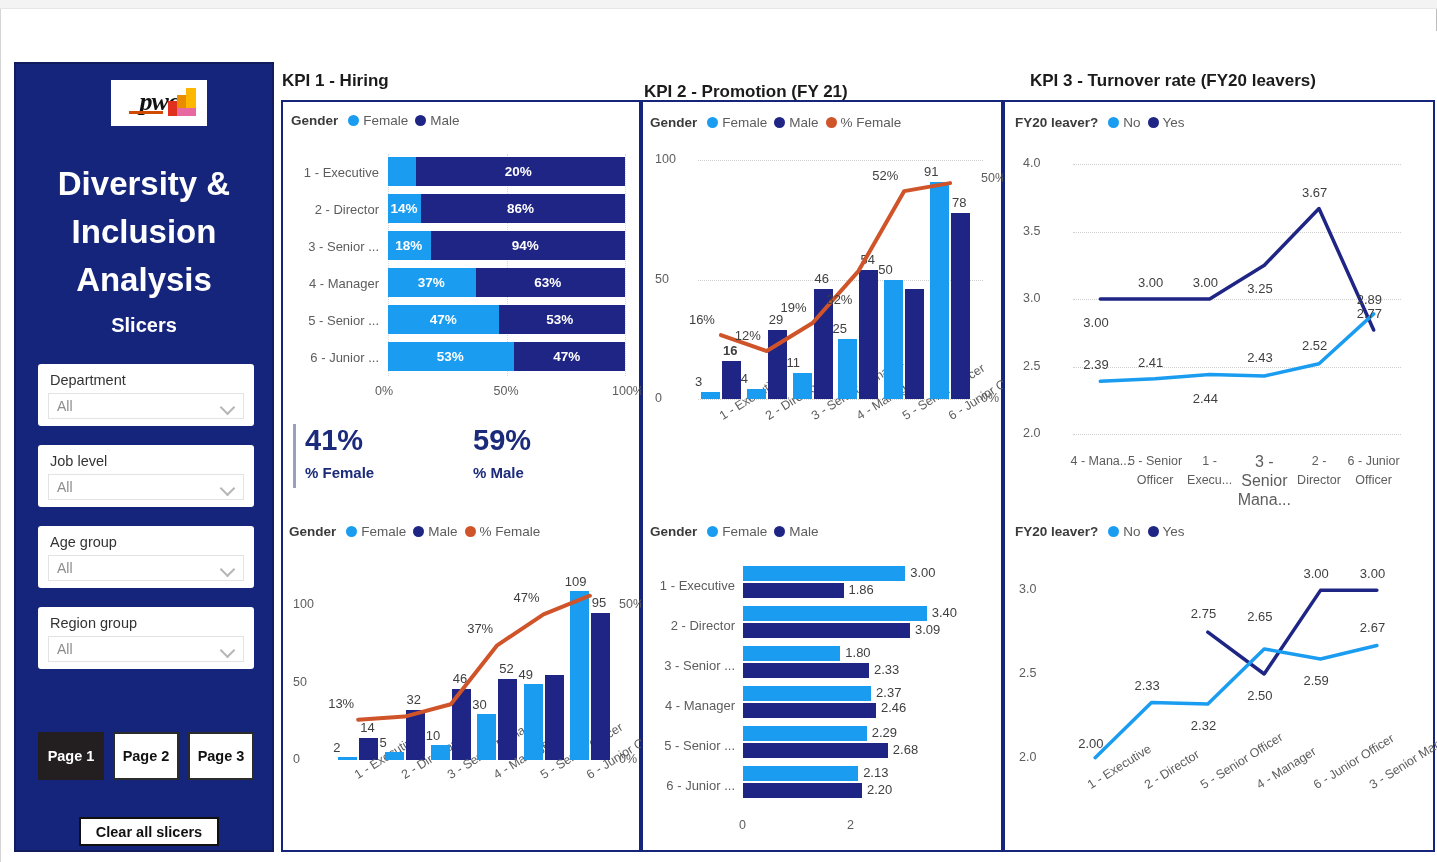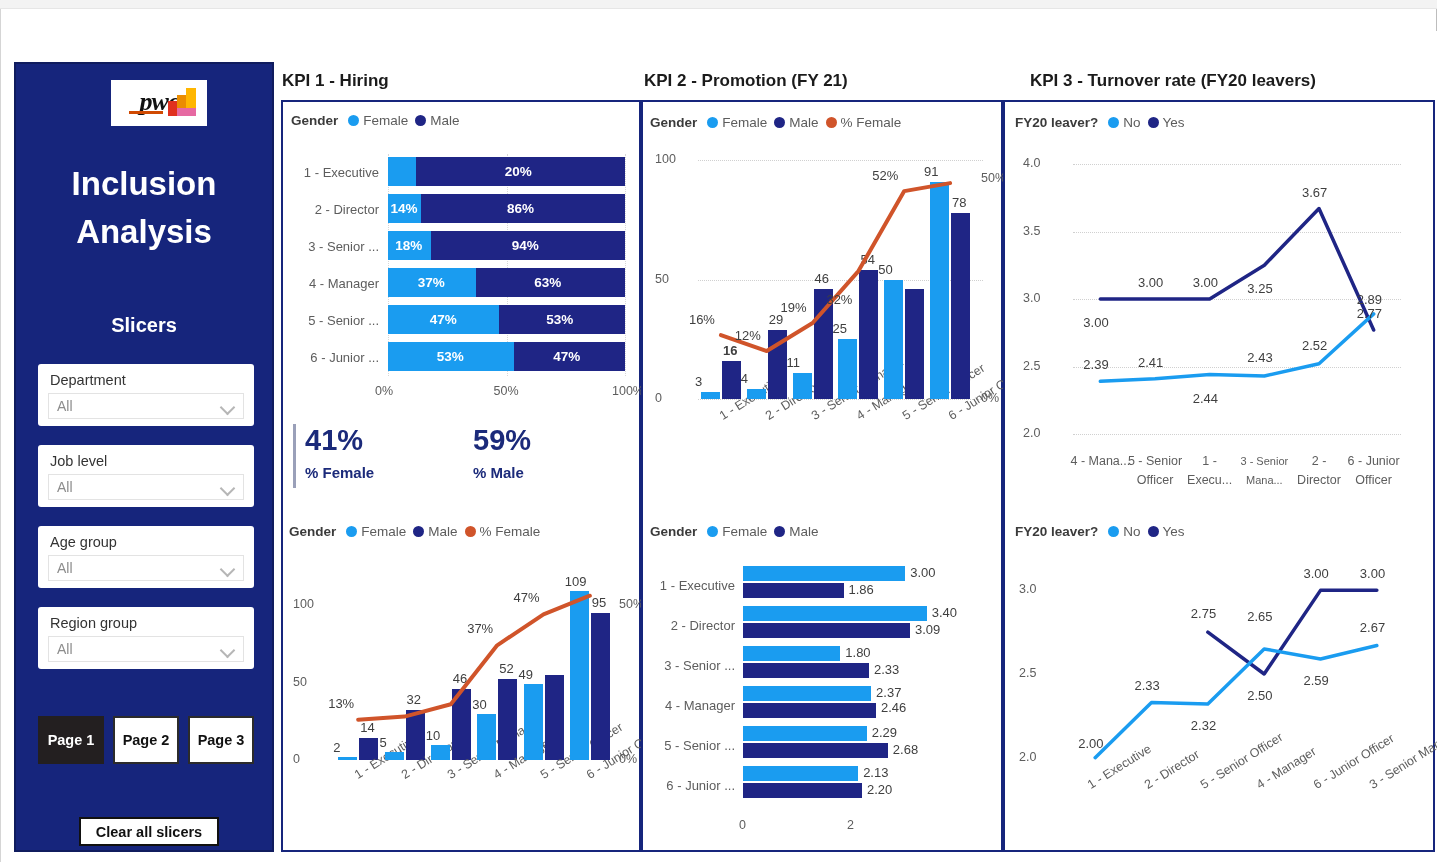--- a/index.html
+++ b/index.html
@@ -40,34 +40,34 @@
 
   .slicer { position:absolute; left:22px; width:216px; height:62px; background:#ffffff; border-radius:3px; }
   .slicer .lab { position:absolute; left:12px; top:8px; font-size:14.5px; color:#333; }
   .slicer .box { position:absolute; left:10px; top:29px; width:196px; height:26px;
     border:1px solid #e3e3e3; background:#fff; }
   .slicer .val { position:absolute; left:8px; top:4px; font-size:14px; color:#8d8d8d; }
   .chev { position:absolute; right:10px; top:8px; width:11px; height:11px;
     border-right:2px solid #b6b6b6; border-bottom:2px solid #b6b6b6; transform:rotate(45deg); }
   #sl0 { top:300px; } #sl1 { top:381px; } #sl2 { top:462px; } #sl3 { top:543px; }
 
-  .pagebtns { position:absolute; left:22px; top:652px; width:216px; height:64px; }
+  .pagebtns { position:absolute; left:22px; top:668px; width:216px; height:64px; }
   .pbtn { position:absolute; top:0; width:66px; height:48px; border:2px solid #2b2b2b;
     background:#ffffff; color:#111; font-size:14.5px; font-weight:bold;
     display:flex; align-items:center; justify-content:center; }
   .pbtn.active { background:#231f20; color:#ffffff; border-color:#231f20; }
   .pb0 { left:0; } .pb1 { left:75px; } .pb2 { left:150px; }
 
   .clearbtn { position:absolute; left:63px; top:753px; width:140px; height:29px;
     border:2px solid #111; background:#ffffff; color:#111; font-size:14.5px; font-weight:bold;
     display:flex; align-items:center; justify-content:center; }
 
   
   .kpi-title { position:absolute; font-size:17px; font-weight:bold; color:#1b1b1b; }
-  #kt1 { left:282px; top:71px; } #kt2 { left:644px; top:71px; } #kt3 { left:1030px; top:71px; }
+  #kt1 { left:282px; top:71px; } #kt2 { left:644px; top:82px; } #kt3 { left:1030px; top:71px; }
 
   .panel { position:absolute; background:#ffffff; border:2px solid #16257C; }
   #p1 { left:281px; top:100px; width:360px; height:752px; }
   #p2 { left:641px; top:100px; width:362px; height:752px; }
   #p3 { left:1003px; top:100px; width:432px; height:752px; }
 
   .legend { position:absolute; display:flex; align-items:center; gap:7px; font-size:13.5px; color:#5c5c5c; }
   .legend .ttl { font-weight:bold; color:#3b3b3b; margin-right:3px; }
   .legend .it { display:flex; align-items:center; gap:4px; }
   .dot { width:11px; height:11px; border-radius:50%; display:inline-block; }
@@ -100,20 +100,21 @@
     <span class="und"></span>
     <span class="blocks">
       <i class="b1"></i>
         <i class="b2"></i>
         <i class="b3"></i>
         <i class="b4"></i>
     </span>
   </div>
 
   <div class="side-title">
+    <div>Diversity &amp;</div>
     <div>Inclusion</div>
     <div>Analysis</div>
   </div>
 
   <div class="side-sub">Slicers</div>
 
   <div class="slicer" id="sl0">
     <span class="lab">Department</span>
     <span class="box">
       <span class="val">All</span>
@@ -419,21 +420,21 @@
       <div class="dlab" style="left:351.66666666666663px;top:157.84999999999997px;">2.89</div>
       <div class="dlab" style="left:78.33333333333333px;top:181px;">3.00</div>
       <div class="dlab" style="left:133px;top:141px;">3.00</div>
       <div class="dlab" style="left:187.66666666666666px;top:141px;">3.00</div>
       <div class="dlab" style="left:242.33333333333331px;top:147.25px;">3.25</div>
       <div class="dlab" style="left:296.99999999999994px;top:50.55000000000001px;">3.67</div>
       <div class="dlab" style="left:351.66666666666663px;top:172.05px;">2.77</div>
       <div style="position:absolute;left:65.33333333333333px;top:318px;width:60px;text-align:center;font-size:12.5px;color:#5d5d5d;line-height:19px;">4 - Mana...</div>
       <div style="position:absolute;left:120px;top:318px;width:60px;text-align:center;font-size:12.5px;color:#5d5d5d;line-height:19px;">5 - Senior Officer</div>
       <div style="position:absolute;left:174.66666666666666px;top:318px;width:60px;text-align:center;font-size:12.5px;color:#5d5d5d;line-height:19px;">1 - Execu...</div>
-      <div style="position:absolute;left:229.33333333333331px;top:318px;width:60px;text-align:center;font-size:11px;color:#5d5d5d;line-height:19px;">3 - Senior Mana...</div>
+      <div style="position:absolute;left:229.33333333333331px;top:318px;width:60px;text-align:center;font-size:16px;color:#5d5d5d;line-height:19px;">3 - Senior Mana...</div>
       <div style="position:absolute;left:283.99999999999994px;top:318px;width:60px;text-align:center;font-size:12.5px;color:#5d5d5d;line-height:19px;">2 - Director</div>
       <div style="position:absolute;left:338.66666666666663px;top:318px;width:60px;text-align:center;font-size:12.5px;color:#5d5d5d;line-height:19px;">6 - Junior Officer</div>
     </div>
 
   <div class="legend" style="left:10px; top:422px;">
     <span class="ttl">FY20 leaver?</span>
     <span class="it">
         <span class="dot" style="background:#1A9CF0"></span>
         <span>No</span>
       </span>

